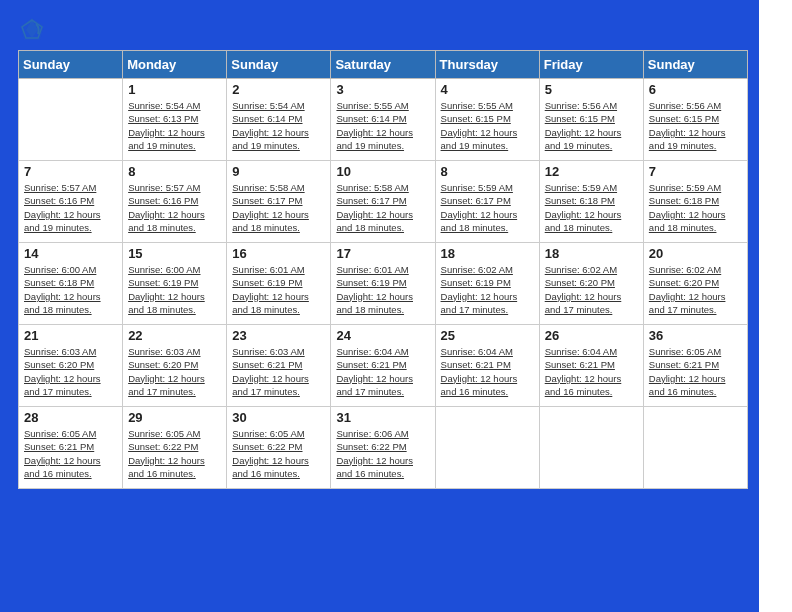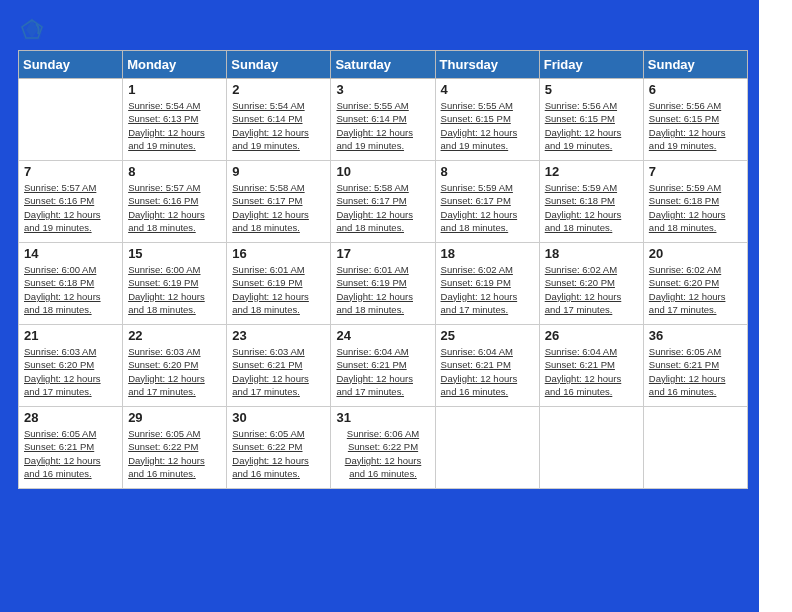--- a/index.html
+++ b/index.html
@@ -353,21 +353,21 @@
           </td>
           <td>
             <span class="day-number">30</span>
             <div class="day-info" style="white-space: pre-line;">Sunrise: 6:05 AM
 Sunset: 6:22 PM
 Daylight: 12 hours
 and 16 minutes.</div>
           </td>
           <td>
             <span class="day-number">31</span>
-            <div class="day-info" style="white-space: pre-line; text-align: center;">Sunrise: 6:06 AM
+            <div class="day-info" style="white-space: pre-line;">Sunrise: 6:06 AM
 Sunset: 6:22 PM
 Daylight: 12 hours
 and 16 minutes.</div>
           </td>
           <td class="empty-cell"></td>
           <td class="empty-cell"></td>
           <td class="empty-cell"></td>
         </tr>
       </tbody>
   </table>

